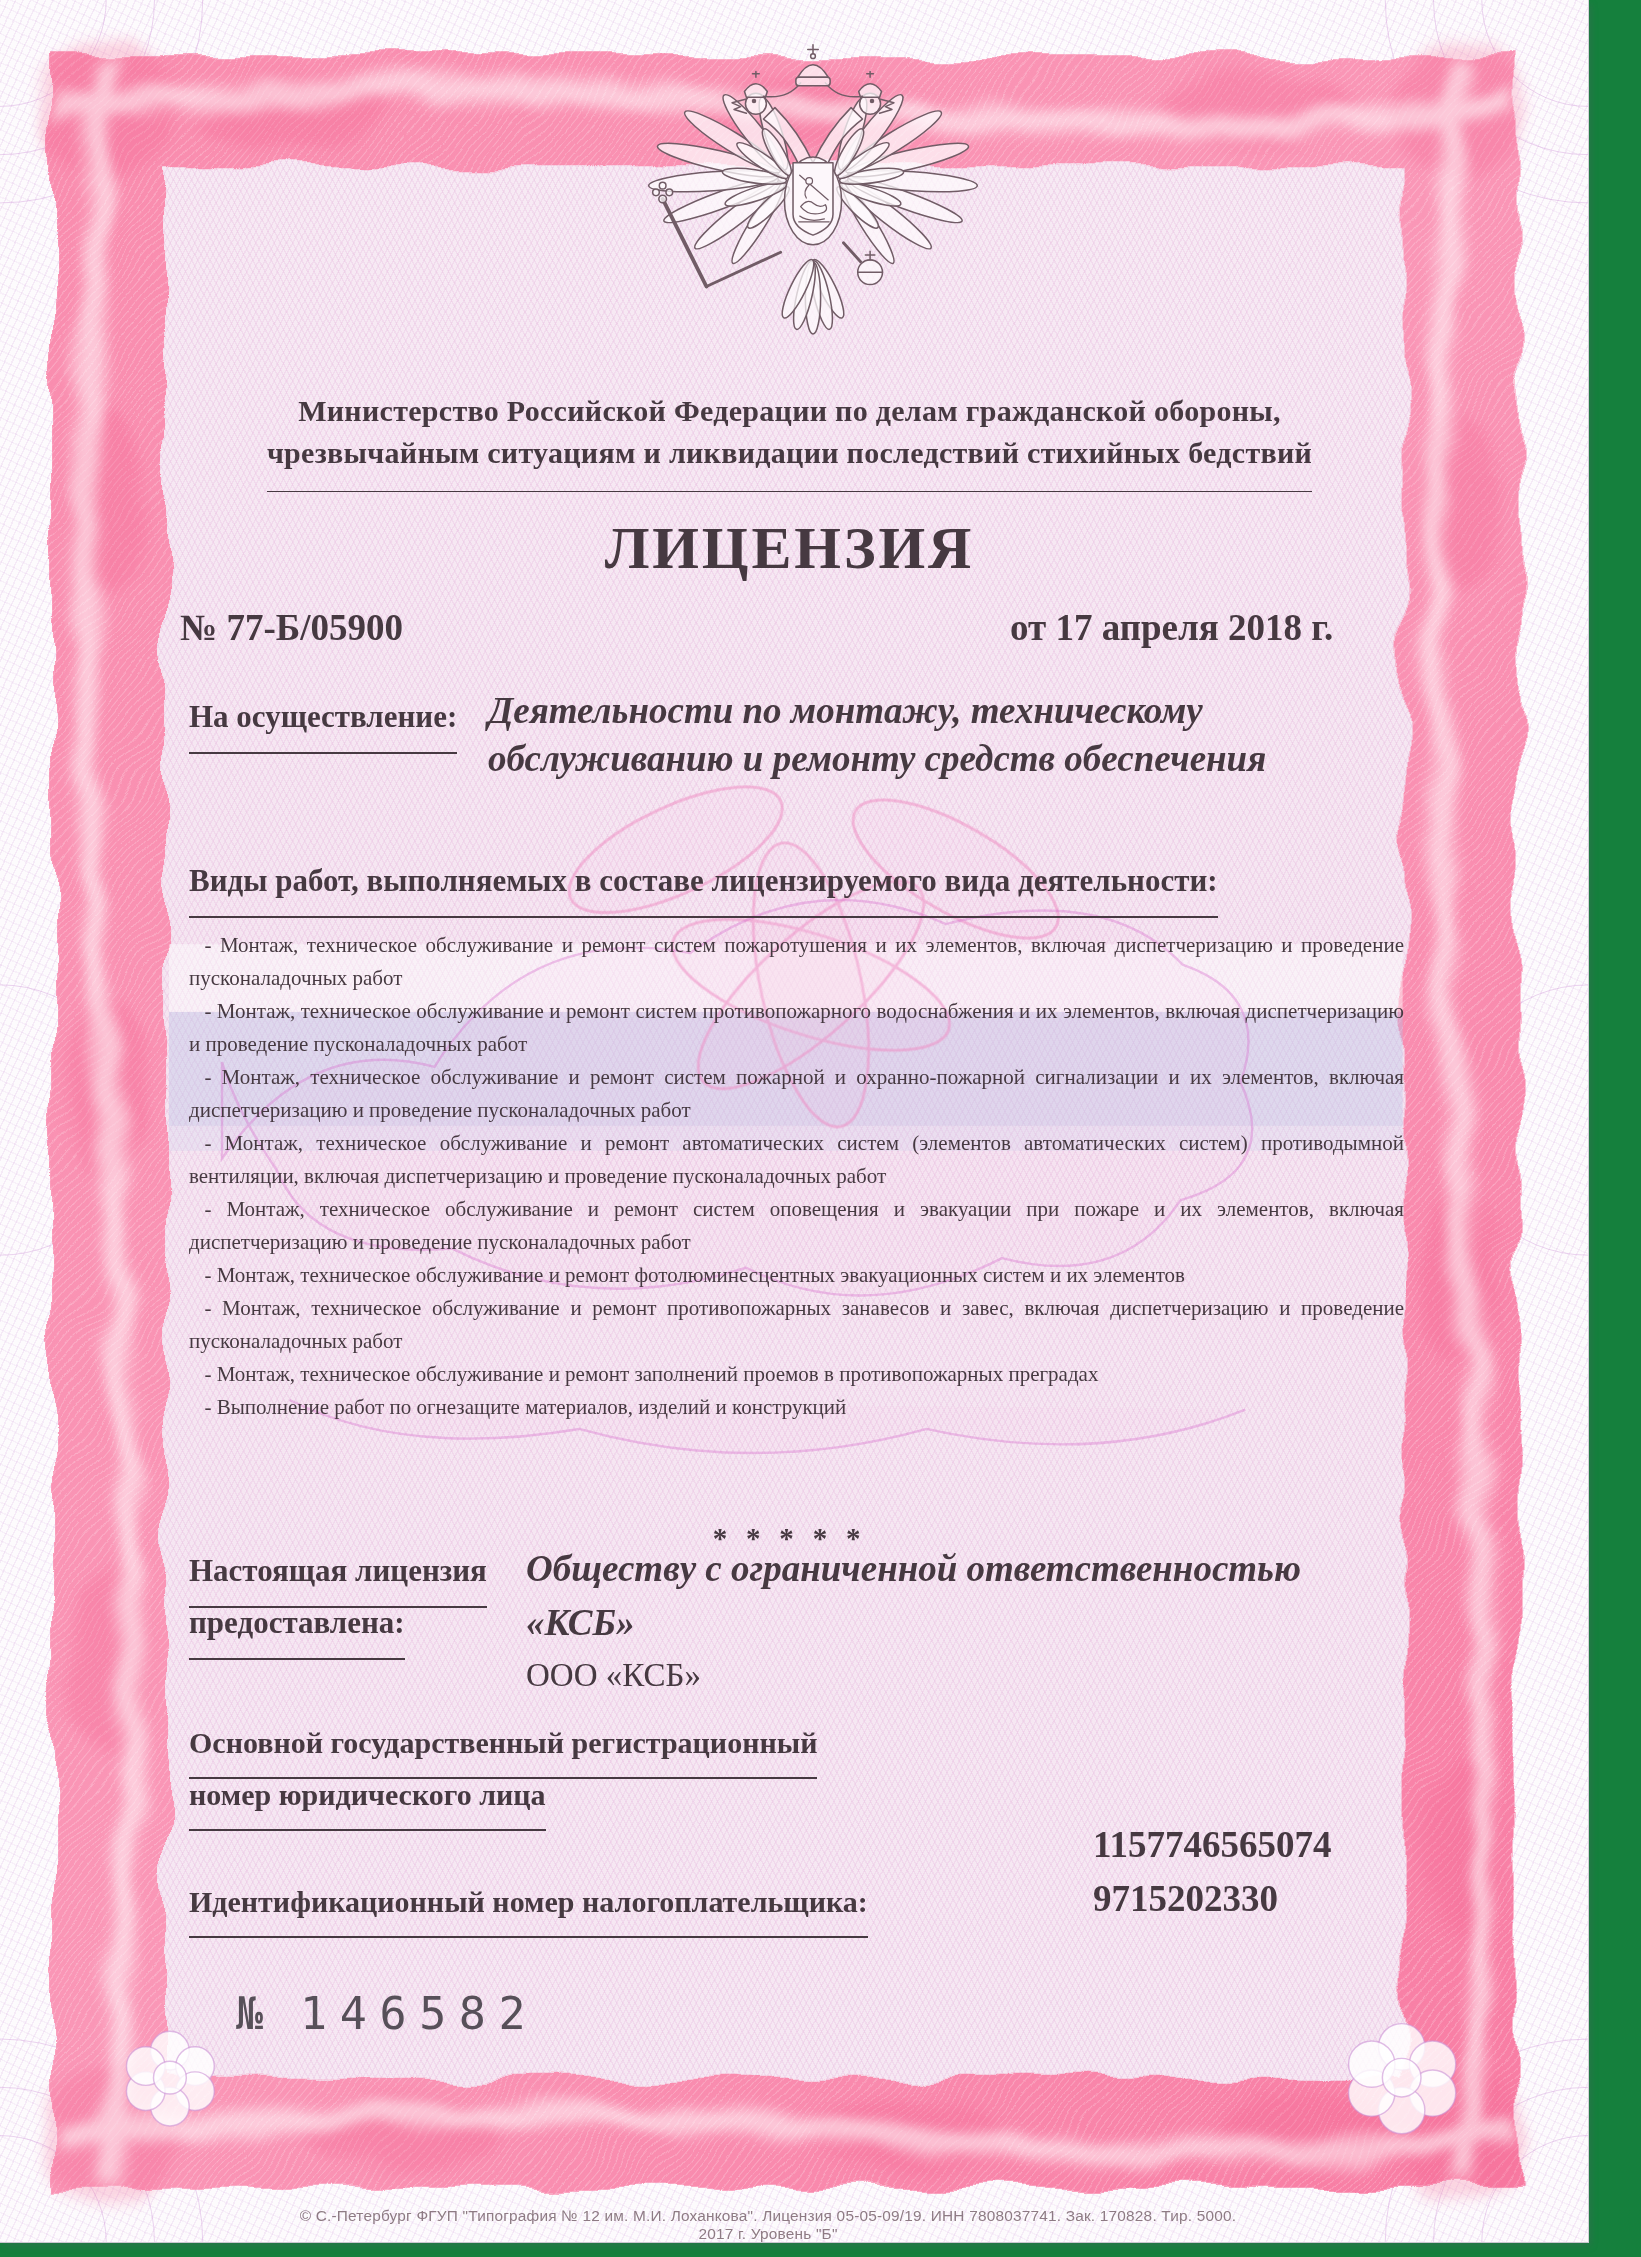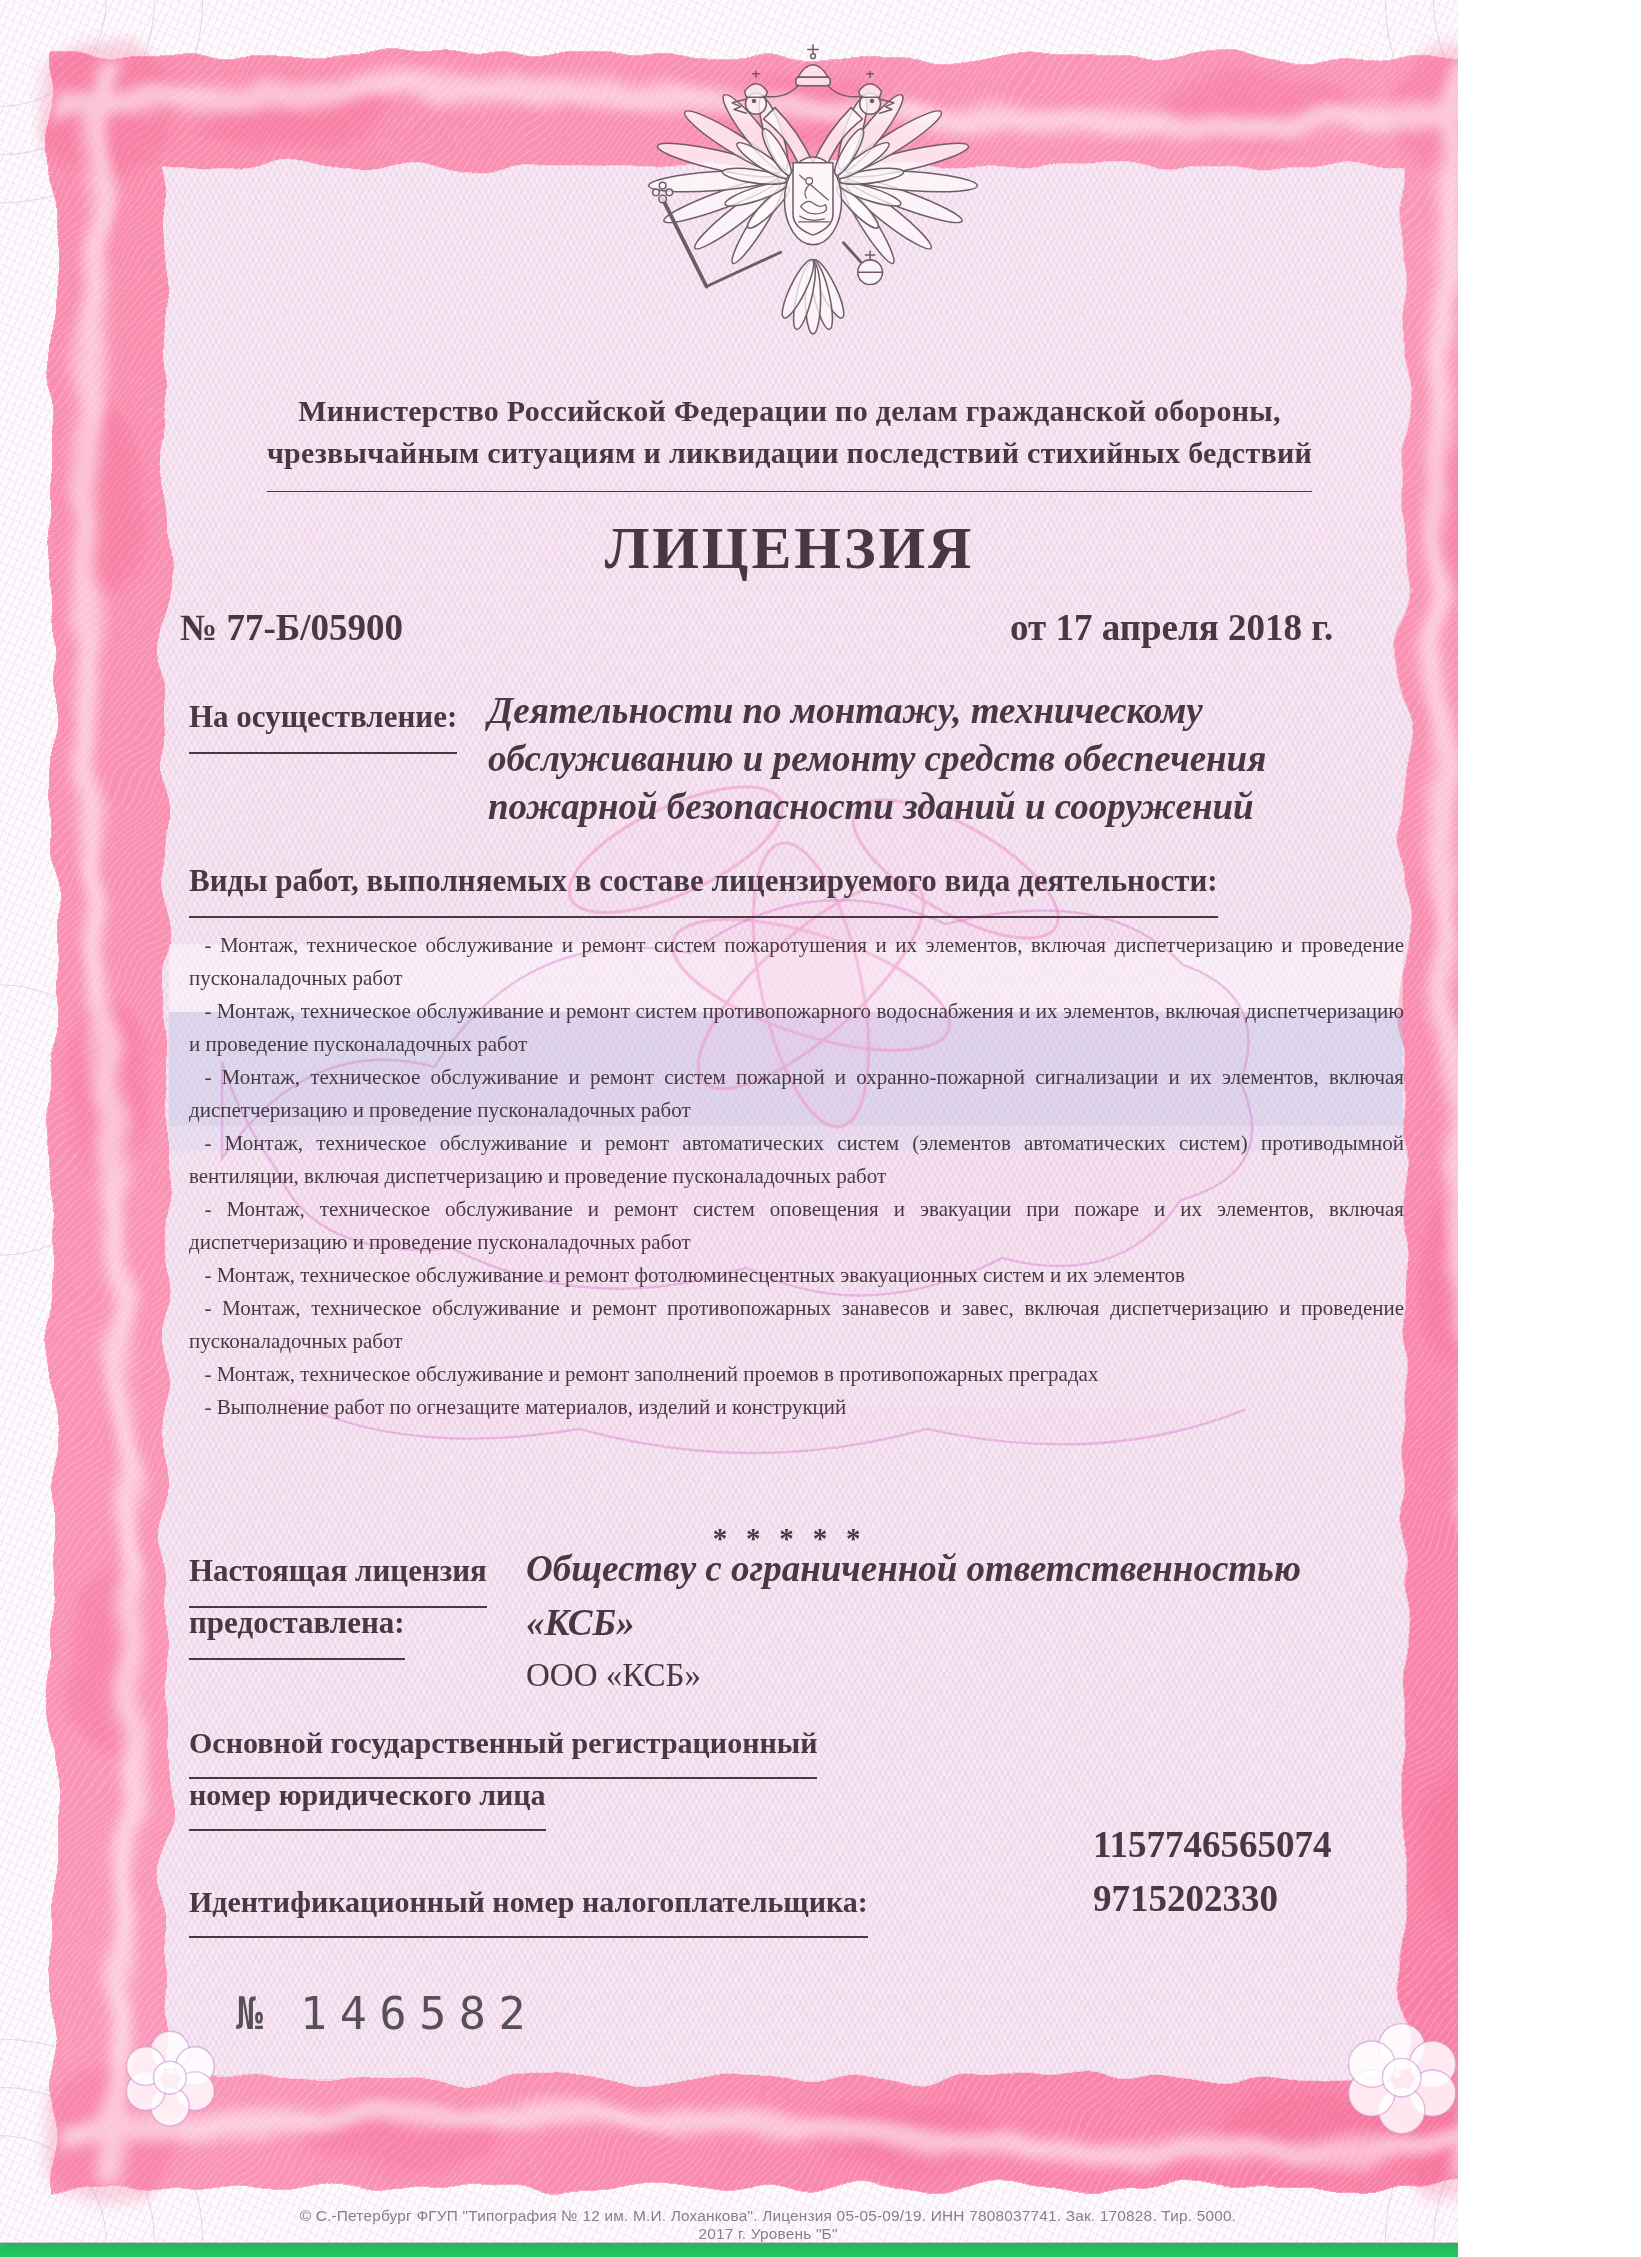--- a/index.html
+++ b/index.html
@@ -1,16 +1,16 @@
 <!DOCTYPE html>
 <html><head>
 <meta charset="utf-8">
 <style>
   html,body{margin:0;padding:0;background:#ffffff;}
-  .scan{position:relative;width:1458px;height:2257px;background:#22c55e;overflow:hidden;
+  .scan{position:relative;width:1641px;height:2257px;background:#15803d;overflow:hidden;
         font-family:"Liberation Serif", serif; color:#463941;}
   .sheet{position:absolute;left:0;top:0;width:1588px;height:2242px;
          background:
            repeating-linear-gradient(115deg, rgba(203,146,214,.16) 0 1.4px, transparent 1.4px 6.8px),
            repeating-linear-gradient(25deg, rgba(203,146,214,.10) 0 1.4px, transparent 1.4px 8.7px),
            #fdfbfd;
          border-right:1.9px solid #d5d2da;border-bottom:1.9px solid #c9c6cf;
          box-shadow:2.9px 3.9px 6.8px rgba(96,84,110,.25);}
   .bodytex{position:absolute;left:114px;top:122px;width:1348px;height:2018px;
          background:
@@ -231,21 +231,20 @@
 
     <div class="t center doc-title">ЛИЦЕНЗИЯ</div>
 
     <div class="t lic-no">№ 77-Б/05900</div>
     <div class="t lic-date">от 17 апреля 2018 г.</div>
 
     <div class="t act-label"><span class="u">На осуществление:</span></div>
     <div class="t act-lines">
       <div>Деятельности по монтажу, техническому</div>
       <div>обслуживанию и ремонту средств обеспечения</div>
-      <div>пожарной безопасности зданий и сооружений</div>
     </div>
 
     <div class="t works-h"><span class="u">Виды работ, выполняемых в составе лицензируемого вида деятельности:</span></div>
 
     <div class="t works">
       <p>- Монтаж, техническое обслуживание и ремонт систем пожаротушения и их элементов, включая диспетчеризацию и проведение пусконаладочных работ</p>
       <p>- Монтаж, техническое обслуживание и ремонт систем противопожарного водоснабжения и их элементов, включая диспетчеризацию и проведение пусконаладочных работ</p>
       <p>- Монтаж, техническое обслуживание и ремонт систем пожарной и охранно-пожарной сигнализации и их элементов, включая диспетчеризацию и проведение пусконаладочных работ</p>
       <p>- Монтаж, техническое обслуживание и ремонт автоматических систем (элементов автоматических систем) противодымной вентиляции, включая диспетчеризацию и проведение пусконаладочных работ</p>
       <p>- Монтаж, техническое обслуживание и ремонт систем оповещения и эвакуации при пожаре и их элементов, включая диспетчеризацию и проведение пусконаладочных работ</p>

